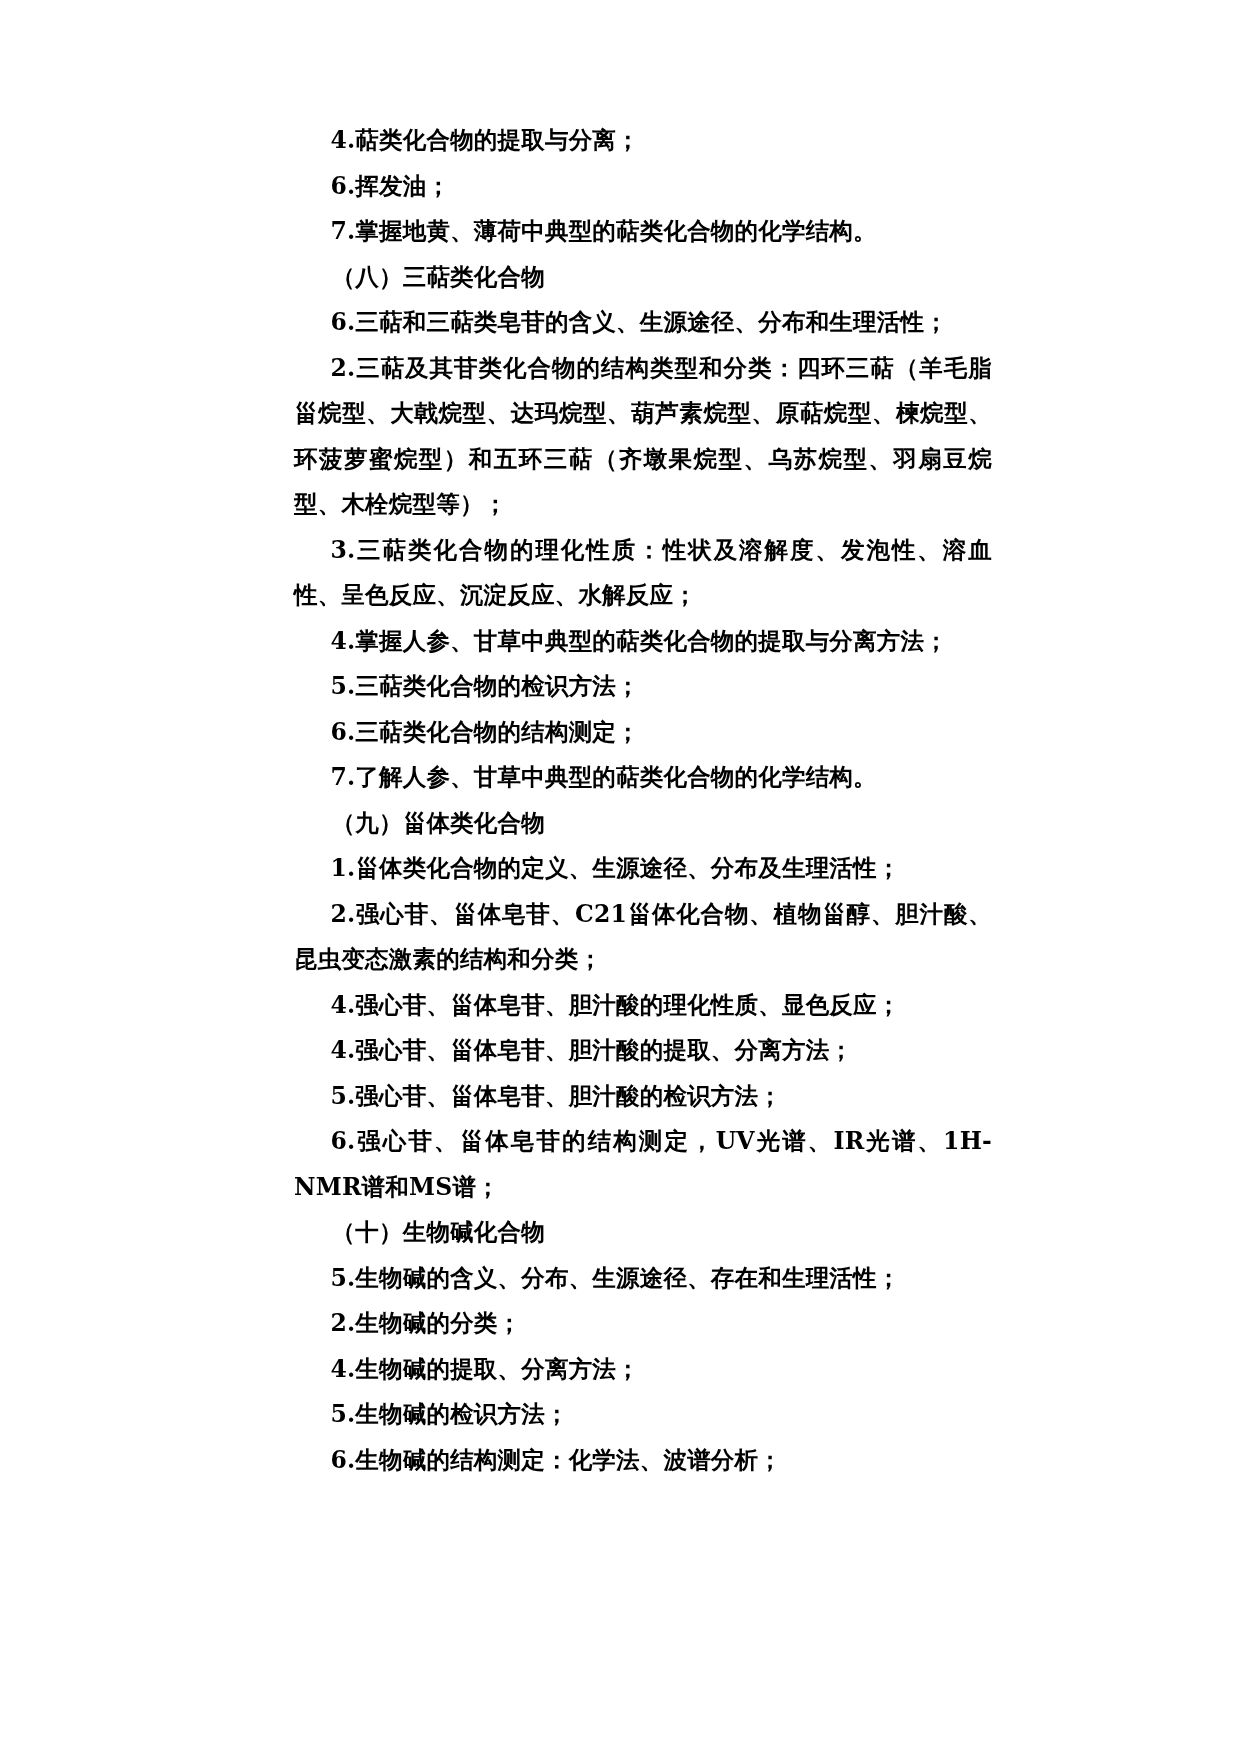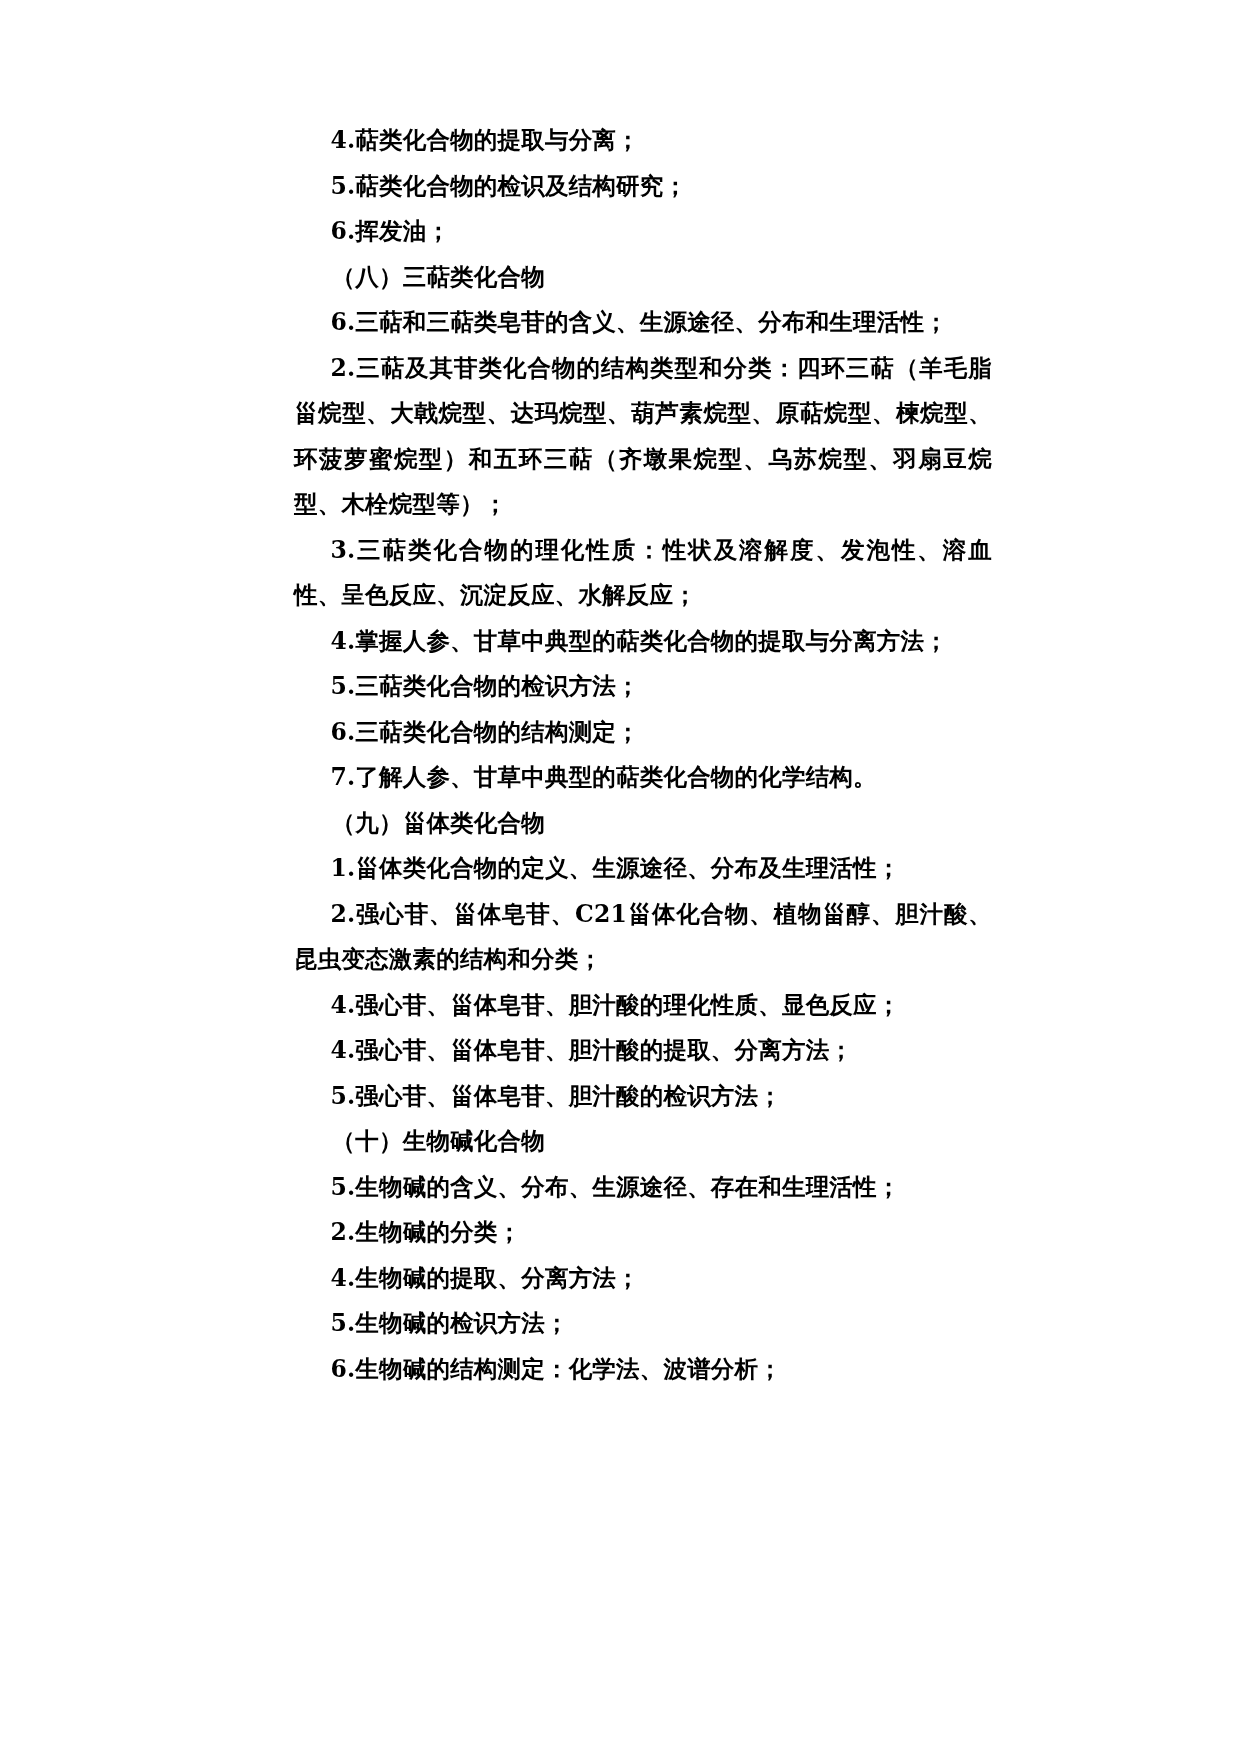--- a/index.html
+++ b/index.html
@@ -40,36 +40,37 @@
   .para.heading {
     text-indent: 1.6em;
   }
 </style>
 </head>
 <body>
 
 <div class="page">
   <div class="doc-body" id="doc-body">
       <p class="para item">4.萜类化合物的提取与分离；</p>
-      <p class="para item">5.萜类化合物的检识及结构研究；</p>
       <p class="para item">6.挥发油；</p>
+      <p class="para item">7.掌握地黄、薄荷中典型的萜类化合物的化学结构。</p>
       <p class="para heading">（八）三萜类化合物</p>
       <p class="para item">6.三萜和三萜类皂苷的含义、生源途径、分布和生理活性；</p>
       <p class="para item">2.三萜及其苷类化合物的结构类型和分类：四环三萜（羊毛脂甾烷型、大戟烷型、达玛烷型、葫芦素烷型、原萜烷型、楝烷型、环菠萝蜜烷型）和五环三萜（齐墩果烷型、乌苏烷型、羽扇豆烷型、木栓烷型等）；</p>
       <p class="para item">3.三萜类化合物的理化性质：性状及溶解度、发泡性、溶血性、呈色反应、沉淀反应、水解反应；</p>
       <p class="para item">4.掌握人参、甘草中典型的萜类化合物的提取与分离方法；</p>
       <p class="para item">5.三萜类化合物的检识方法；</p>
       <p class="para item">6.三萜类化合物的结构测定；</p>
       <p class="para item">7.了解人参、甘草中典型的萜类化合物的化学结构。</p>
       <p class="para heading">（九）甾体类化合物</p>
       <p class="para item">1.甾体类化合物的定义、生源途径、分布及生理活性；</p>
       <p class="para item">2.强心苷、甾体皂苷、C21甾体化合物、植物甾醇、胆汁酸、昆虫变态激素的结构和分类；</p>
       <p class="para item">4.强心苷、甾体皂苷、胆汁酸的理化性质、显色反应；</p>
       <p class="para item">4.强心苷、甾体皂苷、胆汁酸的提取、分离方法；</p>
       <p class="para item">5.强心苷、甾体皂苷、胆汁酸的检识方法；</p>
+      <p class="para item">6.强心苷、甾体皂苷的结构测定，UV光谱、IR光谱、1H-NMR谱和MS谱；</p>
       <p class="para heading">（十）生物碱化合物</p>
       <p class="para item">5.生物碱的含义、分布、生源途径、存在和生理活性；</p>
       <p class="para item">2.生物碱的分类；</p>
       <p class="para item">4.生物碱的提取、分离方法；</p>
       <p class="para item">5.生物碱的检识方法；</p>
       <p class="para item">6.生物碱的结构测定：化学法、波谱分析；</p>
     </div>
 </div>
 
 </body></html>

